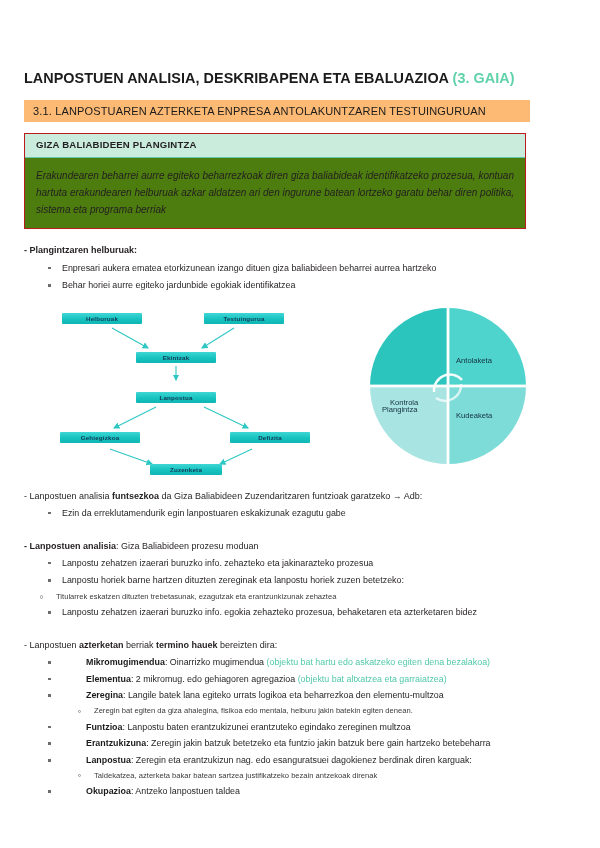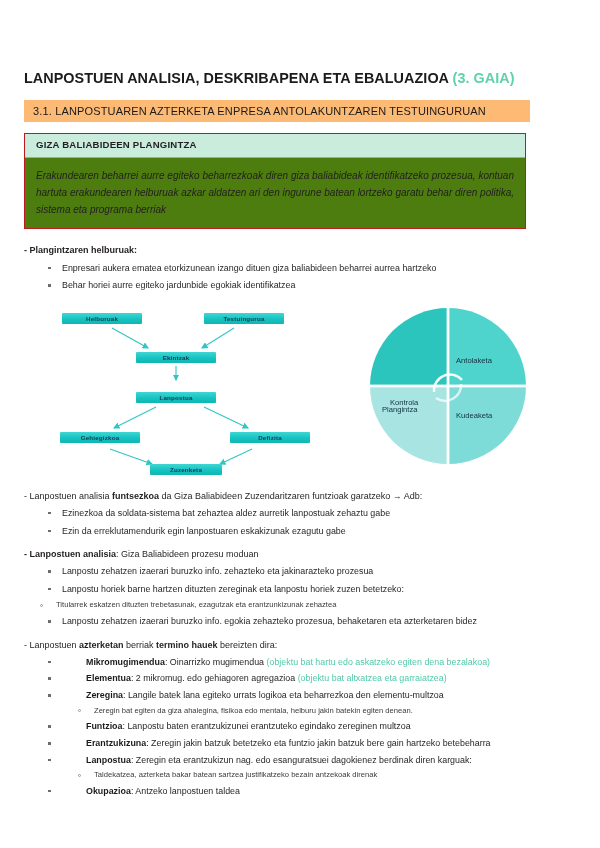--- a/index.html
+++ b/index.html
@@ -73,21 +73,21 @@
     font-style: italic;
   }
 
   
   .lead {
     font-size: 9px;
     line-height: 1.45;
     margin: 0 0 4px 0;
     color: #231f20;
   }
-  .lead.spaced { margin-top: 11px; }
+  .lead.spaced { margin-top: 20px; }
   .lead b { font-weight: bold; }
 
   ul.bl {
     list-style: none;
     margin: 0;
     padding: 0;
   }
   ul.bl > li {
     position: relative;
     font-size: 8.9px;
@@ -248,21 +248,20 @@
       <span class="q-label" style="left:88px;  top:50px;">Antolaketa</span>
       <span class="q-label" style="left:22px;  top:92px;">Kontrola</span>
       <span class="q-label" style="left:88px;  top:105px;">Kudeaketa</span>
     </div>
   </div>
 
   <p class="lead">
     <span>- Lanpostuen analisia </span><b>funtsezkoa</b><span> da Giza Baliabideen Zuzendaritzaren funtzioak garatzeko → Adb:</span>
   </p>
   <ul class="bl">
-    <li>Ezinezkoa da soldata-sistema bat zehaztea aldez aurretik lanpostuak zehaztu gabe</li>
     <li>Ezin da erreklutamendurik egin lanpostuaren eskakizunak ezagutu gabe</li>
   </ul>
 
   <p class="lead spaced">
     <b>- Lanpostuen analisia</b><span>: Giza Baliabideen prozesu moduan</span>
   </p>
   <ul class="bl">
     <li>Lanpostu zehatzen izaerari buruzko info. zehazteko eta jakinarazteko prozesua</li>
     <li>Lanpostu horiek barne hartzen dituzten zereginak eta lanpostu horiek zuzen betetzeko:</li>
   </ul>

